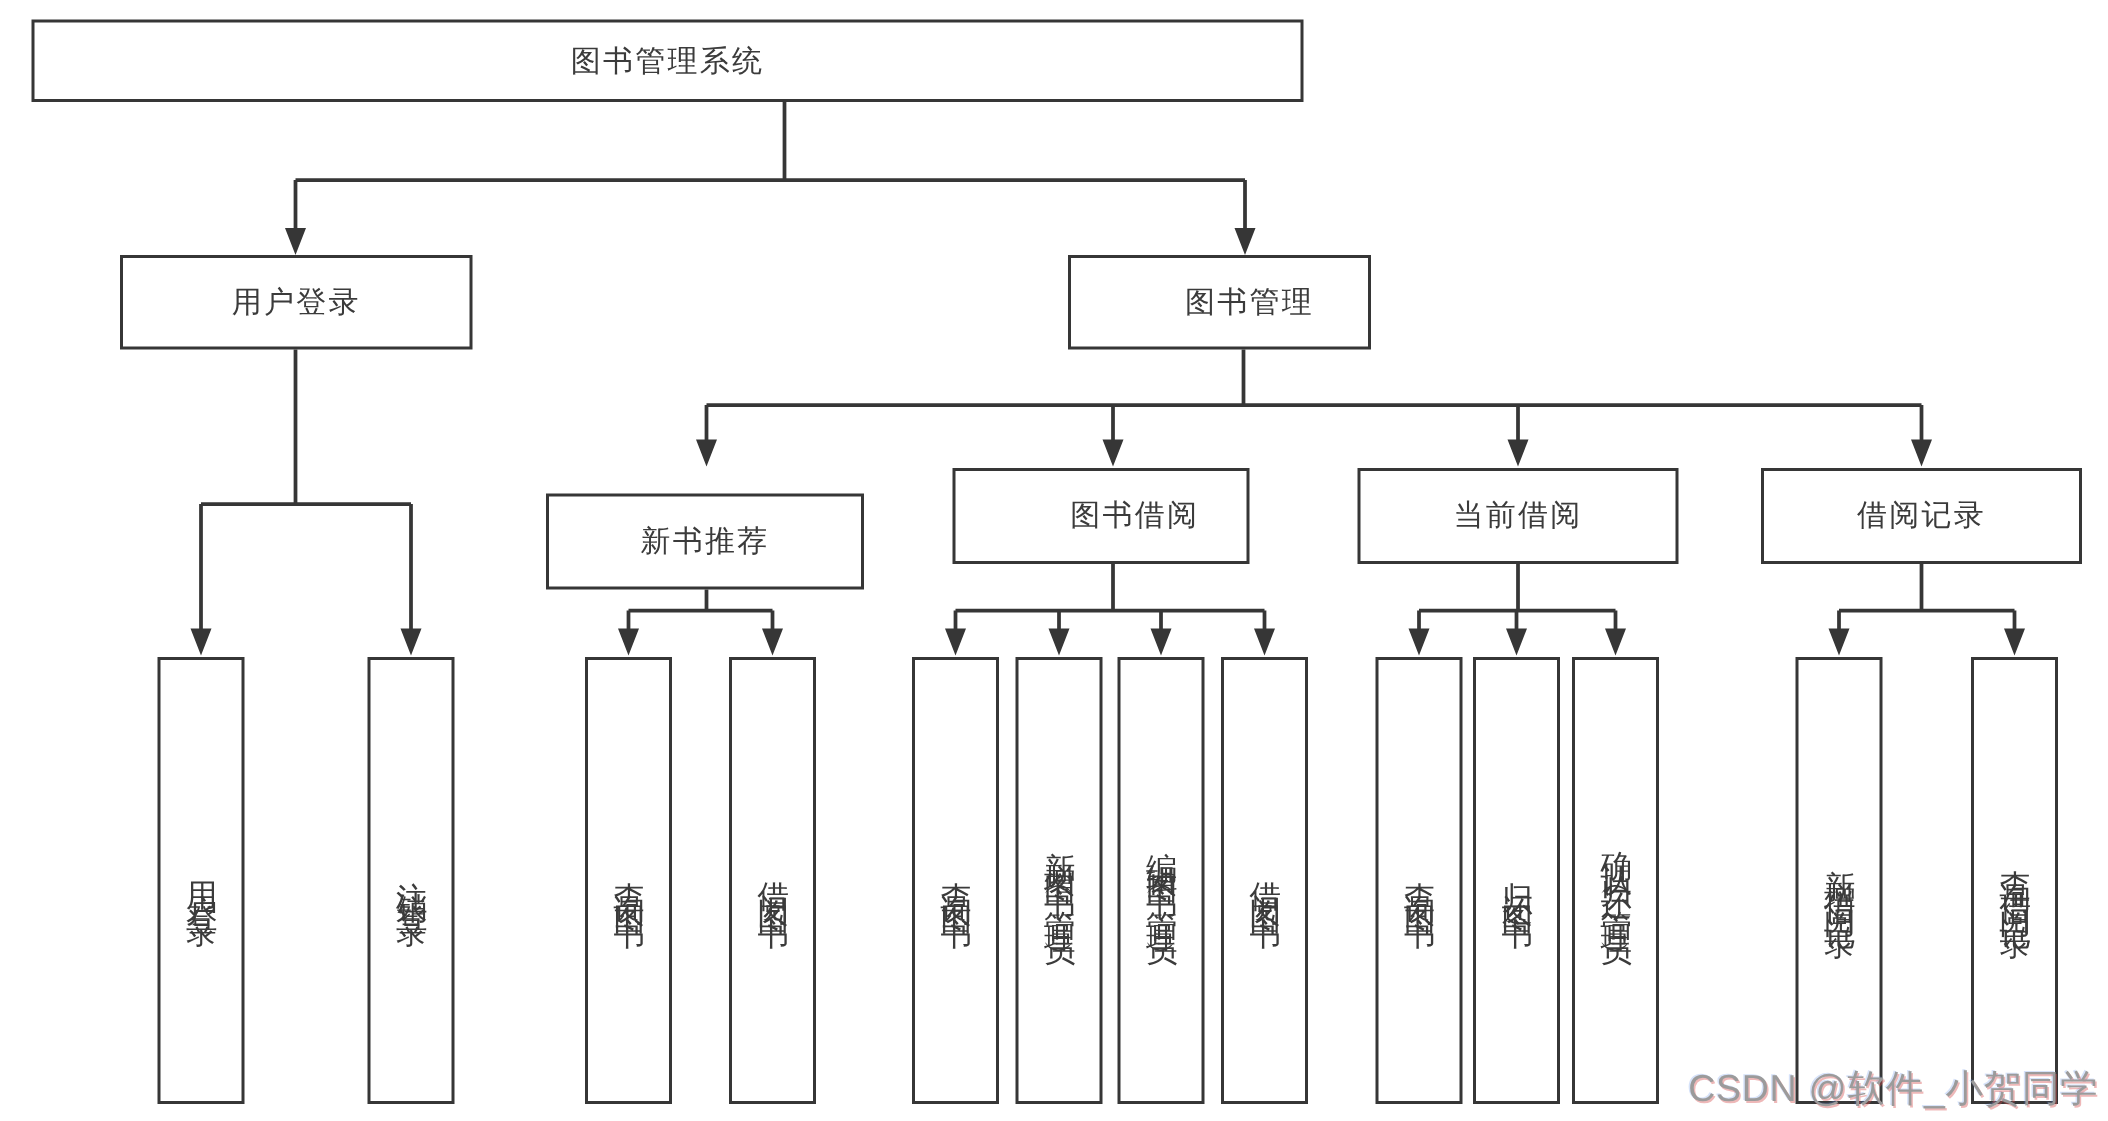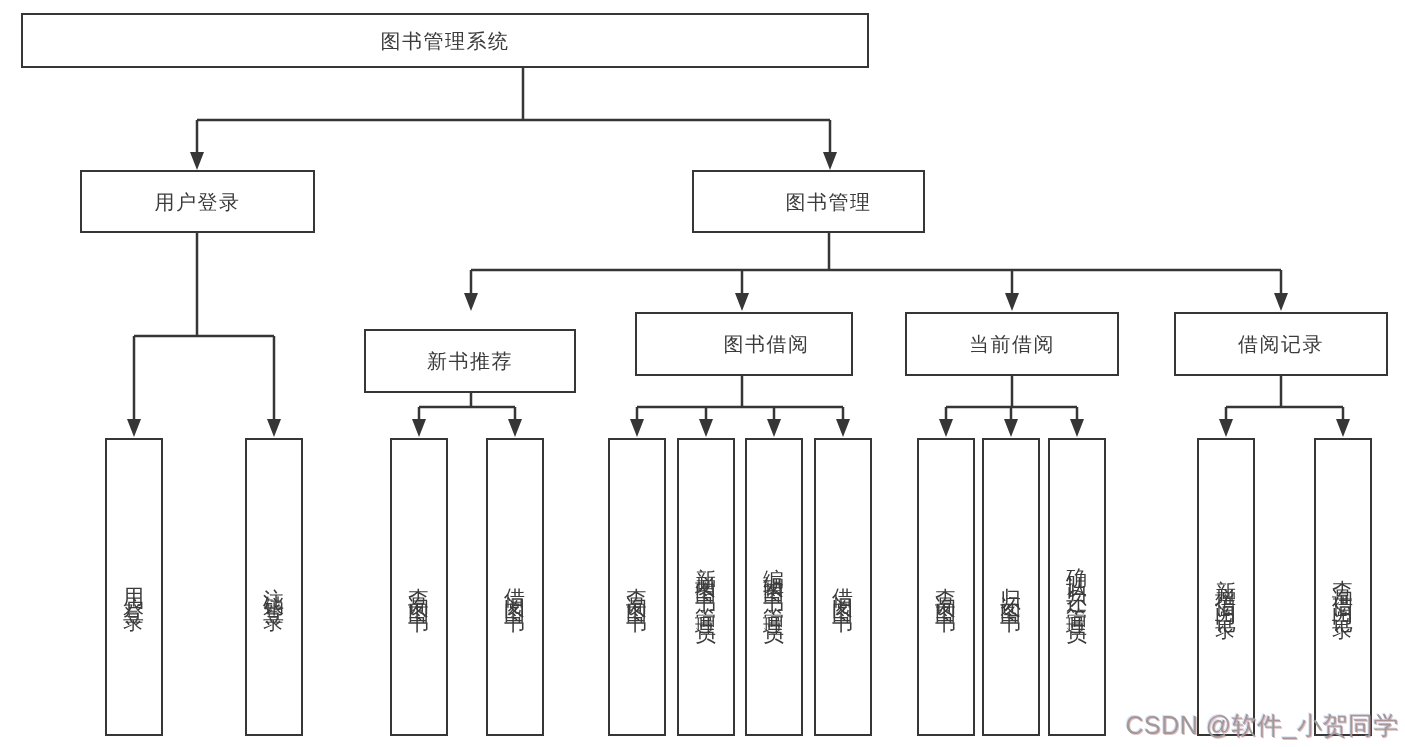--- a/index.html
+++ b/index.html
@@ -118,28 +118,28 @@
       M1336,419 L1350,419 L1343,437 Z"></path>
   </svg>
 
   <div class="node h" style="left:21px; top:13px; width:848px; height:55px;">
     <span>图书管理系统</span>
   </div>
 
   <div class="node h" style="left:80px; top:170px; width:235px; height:63px;">
     <span>用户登录</span>
   </div>
-  <div class="node h" style="left:692px; top:170px; width:233px; height:63px;padding-left:40px;">
+  <div class="node h" style="left:712px; top:170px; width:202px; height:63px;padding-left:40px;">
     <span>图书管理</span>
   </div>
 
   <div class="node h" style="left:364px; top:329px; width:212px; height:64px;justify-content:center;">
     <span>新书推荐</span>
   </div>
-  <div class="node h" style="left:635px; top:312px; width:218px; height:64px;padding-left:45px;">
+  <div class="node h" style="left:635px; top:312px; width:198px; height:64px;padding-left:45px;">
     <span>图书借阅</span>
   </div>
   <div class="node h" style="left:905px; top:312px; width:214px; height:64px;">
     <span>当前借阅</span>
   </div>
   <div class="node h" style="left:1174px; top:312px; width:214px; height:64px;">
     <span>借阅记录</span>
   </div>
 
   <div class="node v" style="left:105px; top:438px; width:58px; height:298px;">

